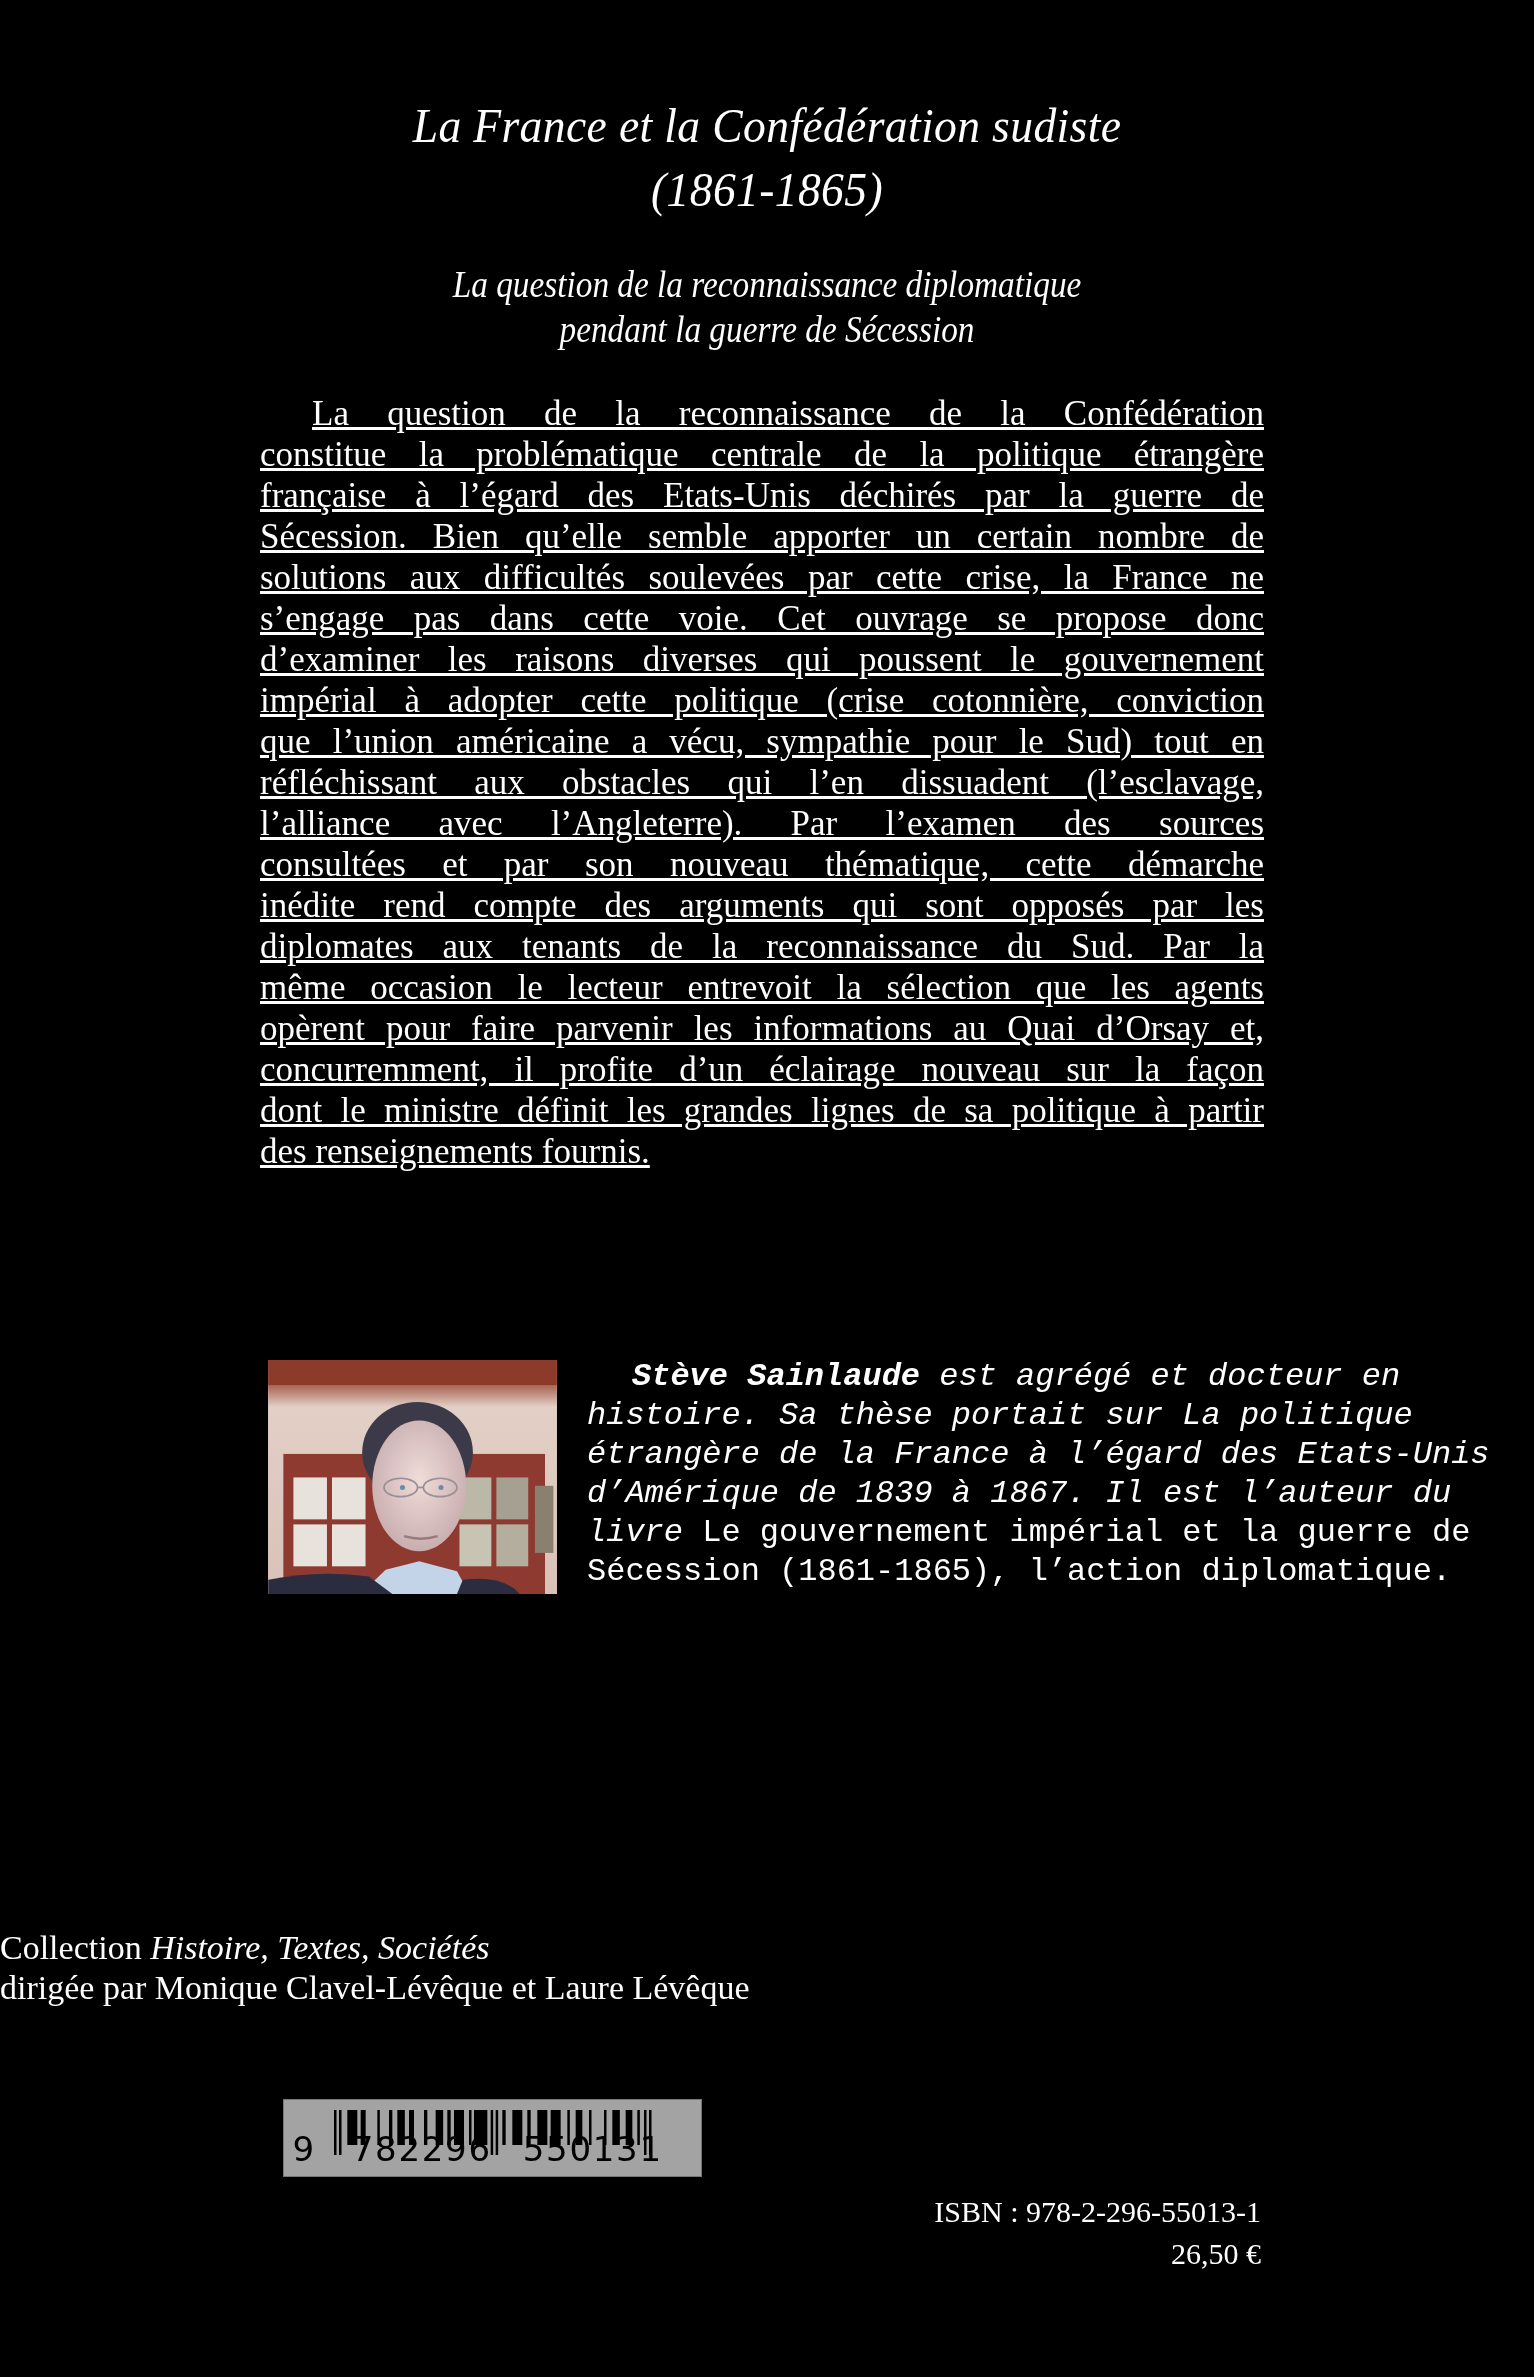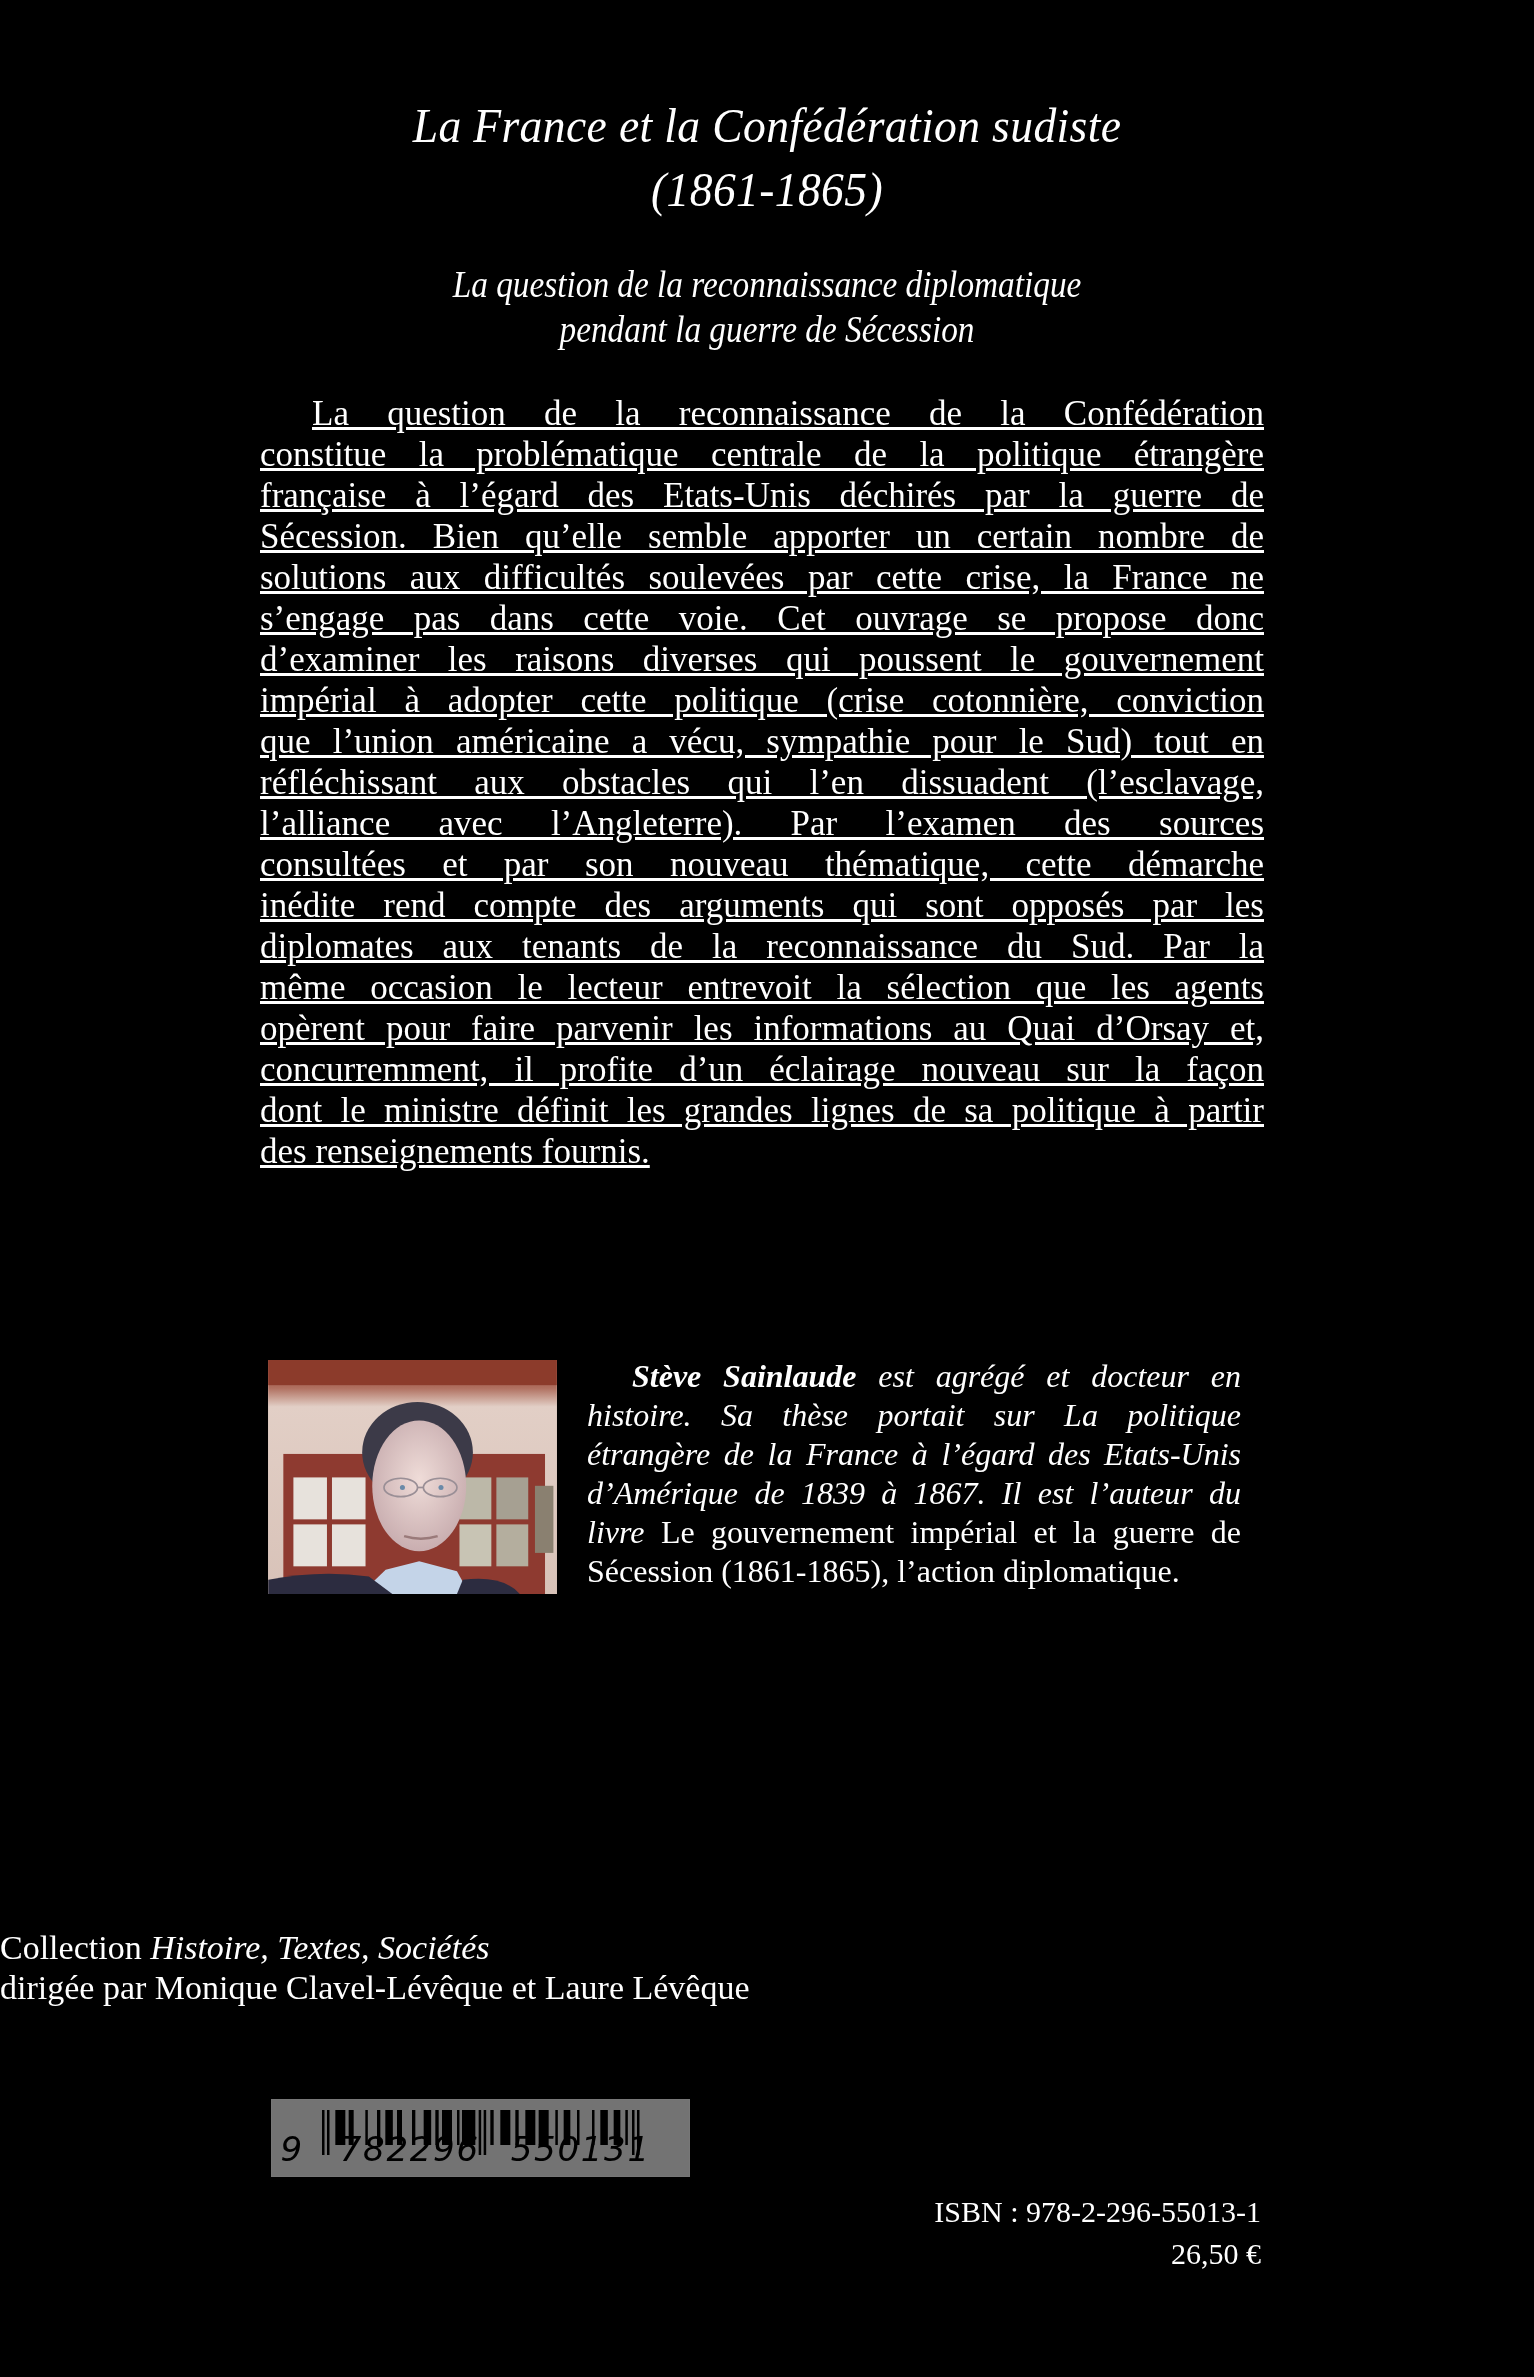--- a/index.html
+++ b/index.html
@@ -78,45 +78,45 @@
       font-size: 32px;
       line-height: 39px;
       font-style: italic;
     }
     .bio-line {
       display: block;
       white-space: nowrap;
       text-align: justify;
       text-align-last: justify;
       width: 654px;
+      font-family: Liberation Mono, monospace;
     }
     .bio-line.indent { padding-left: 45px; width: 609px; }
     .bio-line.last { text-align-last: left; }
     .bold { font-weight: bold; }
     .upright { font-style: normal; }
 
     
     .collection {
       left: 0; width: 1534px;
       top: 1928px;
       font-size: 34px;
       line-height: 40px;
     }
     .collection .it { font-style: italic; }
 
     
     .barcode-box {
-      left: 271px;
+      left: 283px;
       top: 2099px;
       width: 417px;
       height: 77px;
-      background: #737373;
+      background: #a3a3a3;
       border: 0.8px solid #777;
       height: 76px;
-      font-style: italic;
     }
     .barcode-bars {
       position: absolute;
       left: 49px;
       top: 18.5px;
       width: 337px;
       height: 101px;
     }
     .barcode-digits {
       position: absolute;

